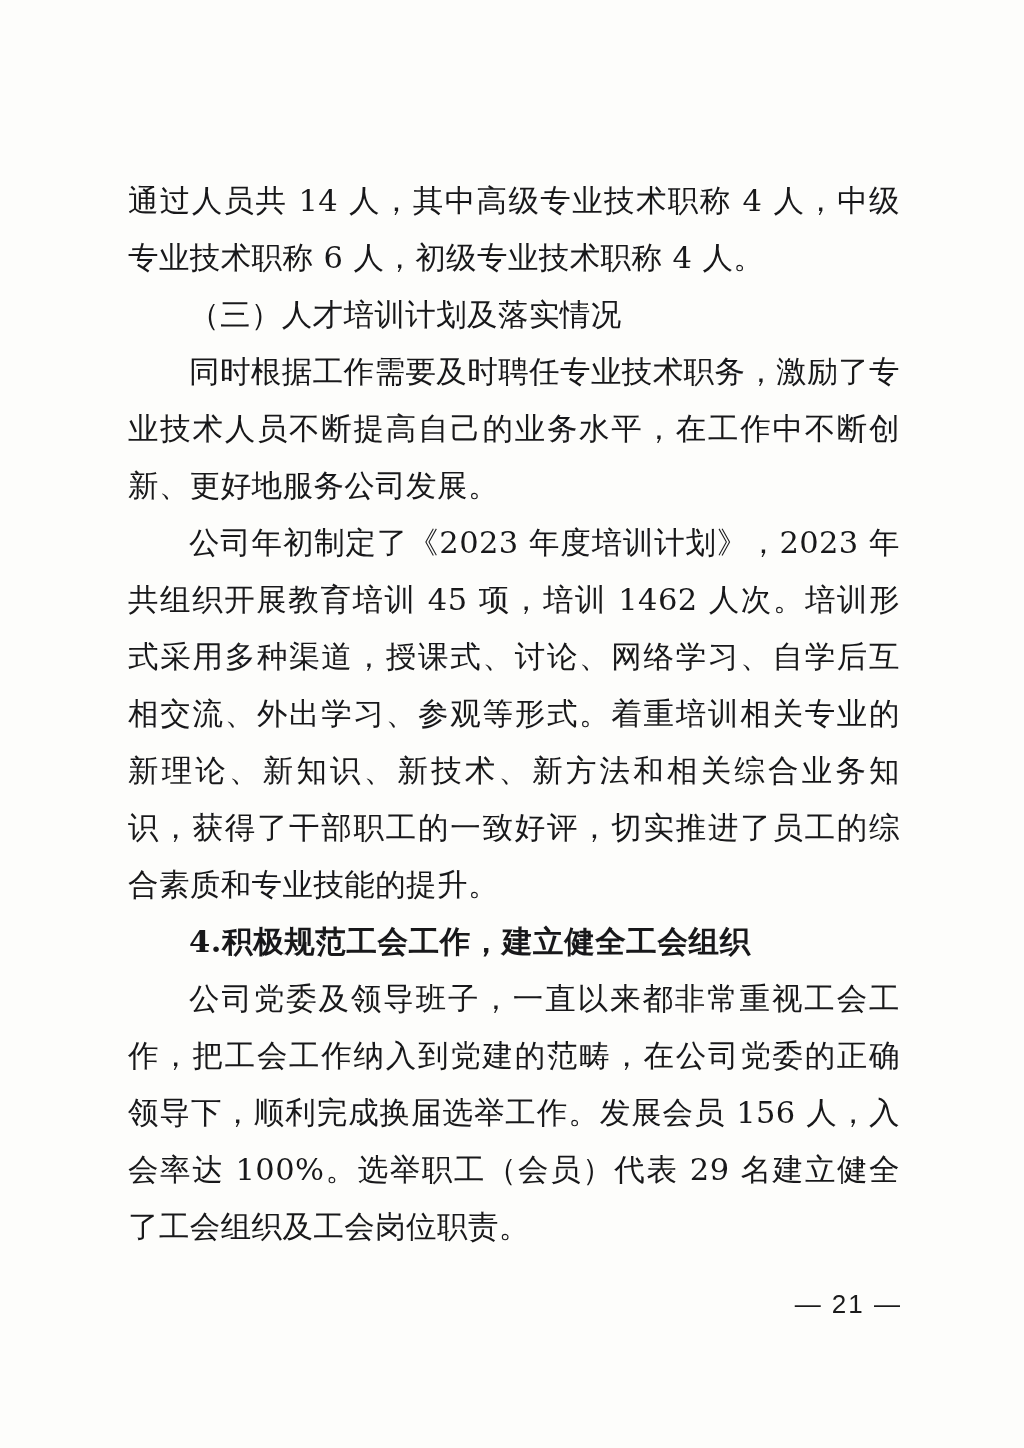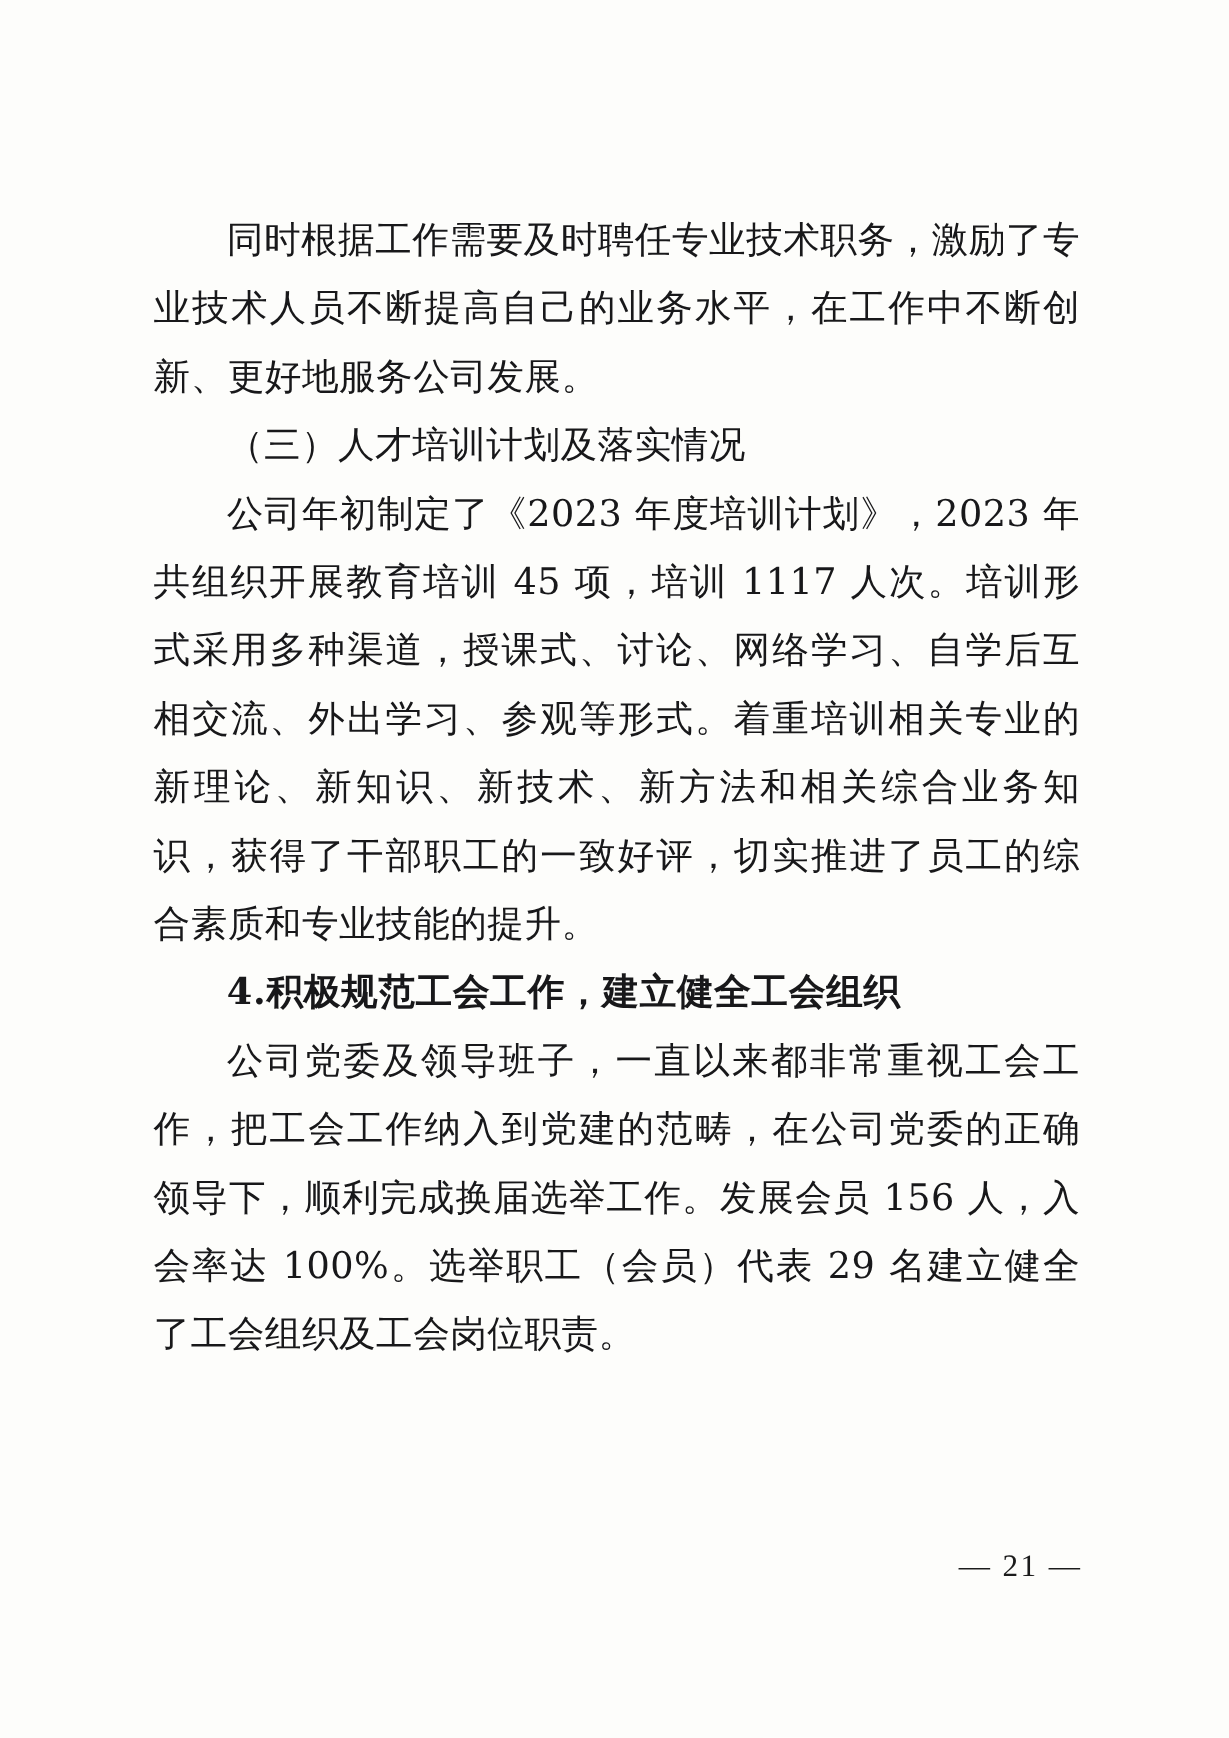--- a/index.html
+++ b/index.html
@@ -46,28 +46,29 @@
     text-indent: 61px;
     letter-spacing: 0.6px;
   }
   .footer {
     position: absolute;
     right: 122px;
     bottom: 128px;
     font-size: 26px;
     letter-spacing: 2px;
     color: #1b1b1b;
-    font-family: Liberation Serif, serif;
+    font-family: Liberation Sans, sans-serif;
   }
 </style>
 </head>
 <body>
 
 <div class="page">
   <div class="content">
+    <p class="plain">通过人员共 14 人，其中高级专业技术职称 4 人，中级专业技术职称 6 人，初级专业技术职称 4 人。</p>
+    <p class="indent">（三）人才培训计划及落实情况</p>
     <p class="indent">同时根据工作需要及时聘任专业技术职务，激励了专业技术人员不断提高自己的业务水平，在工作中不断创新、更好地服务公司发展。</p>
-    <p class="indent">（三）人才培训计划及落实情况</p>
-    <p class="indent">公司年初制定了《2023 年度培训计划》，2023 年共组织开展教育培训 45 项，培训 1117 人次。培训形式采用多种渠道，授课式、讨论、网络学习、自学后互相交流、外出学习、参观等形式。着重培训相关专业的新理论、新知识、新技术、新方法和相关综合业务知识，获得了干部职工的一致好评，切实推进了员工的综合素质和专业技能的提升。</p>
+    <p class="indent">公司年初制定了《2023 年度培训计划》，2023 年共组织开展教育培训 45 项，培训 1462 人次。培训形式采用多种渠道，授课式、讨论、网络学习、自学后互相交流、外出学习、参观等形式。着重培训相关专业的新理论、新知识、新技术、新方法和相关综合业务知识，获得了干部职工的一致好评，切实推进了员工的综合素质和专业技能的提升。</p>
     <p class="heading">4.积极规范工会工作，建立健全工会组织</p>
     <p class="indent">公司党委及领导班子，一直以来都非常重视工会工作，把工会工作纳入到党建的范畴，在公司党委的正确领导下，顺利完成换届选举工作。发展会员 156 人，入会率达 100%。选举职工（会员）代表 29 名建立健全了工会组织及工会岗位职责。</p>
   </div>
   <div class="footer">— 21 —</div>
 </div>
 
 </body></html>

